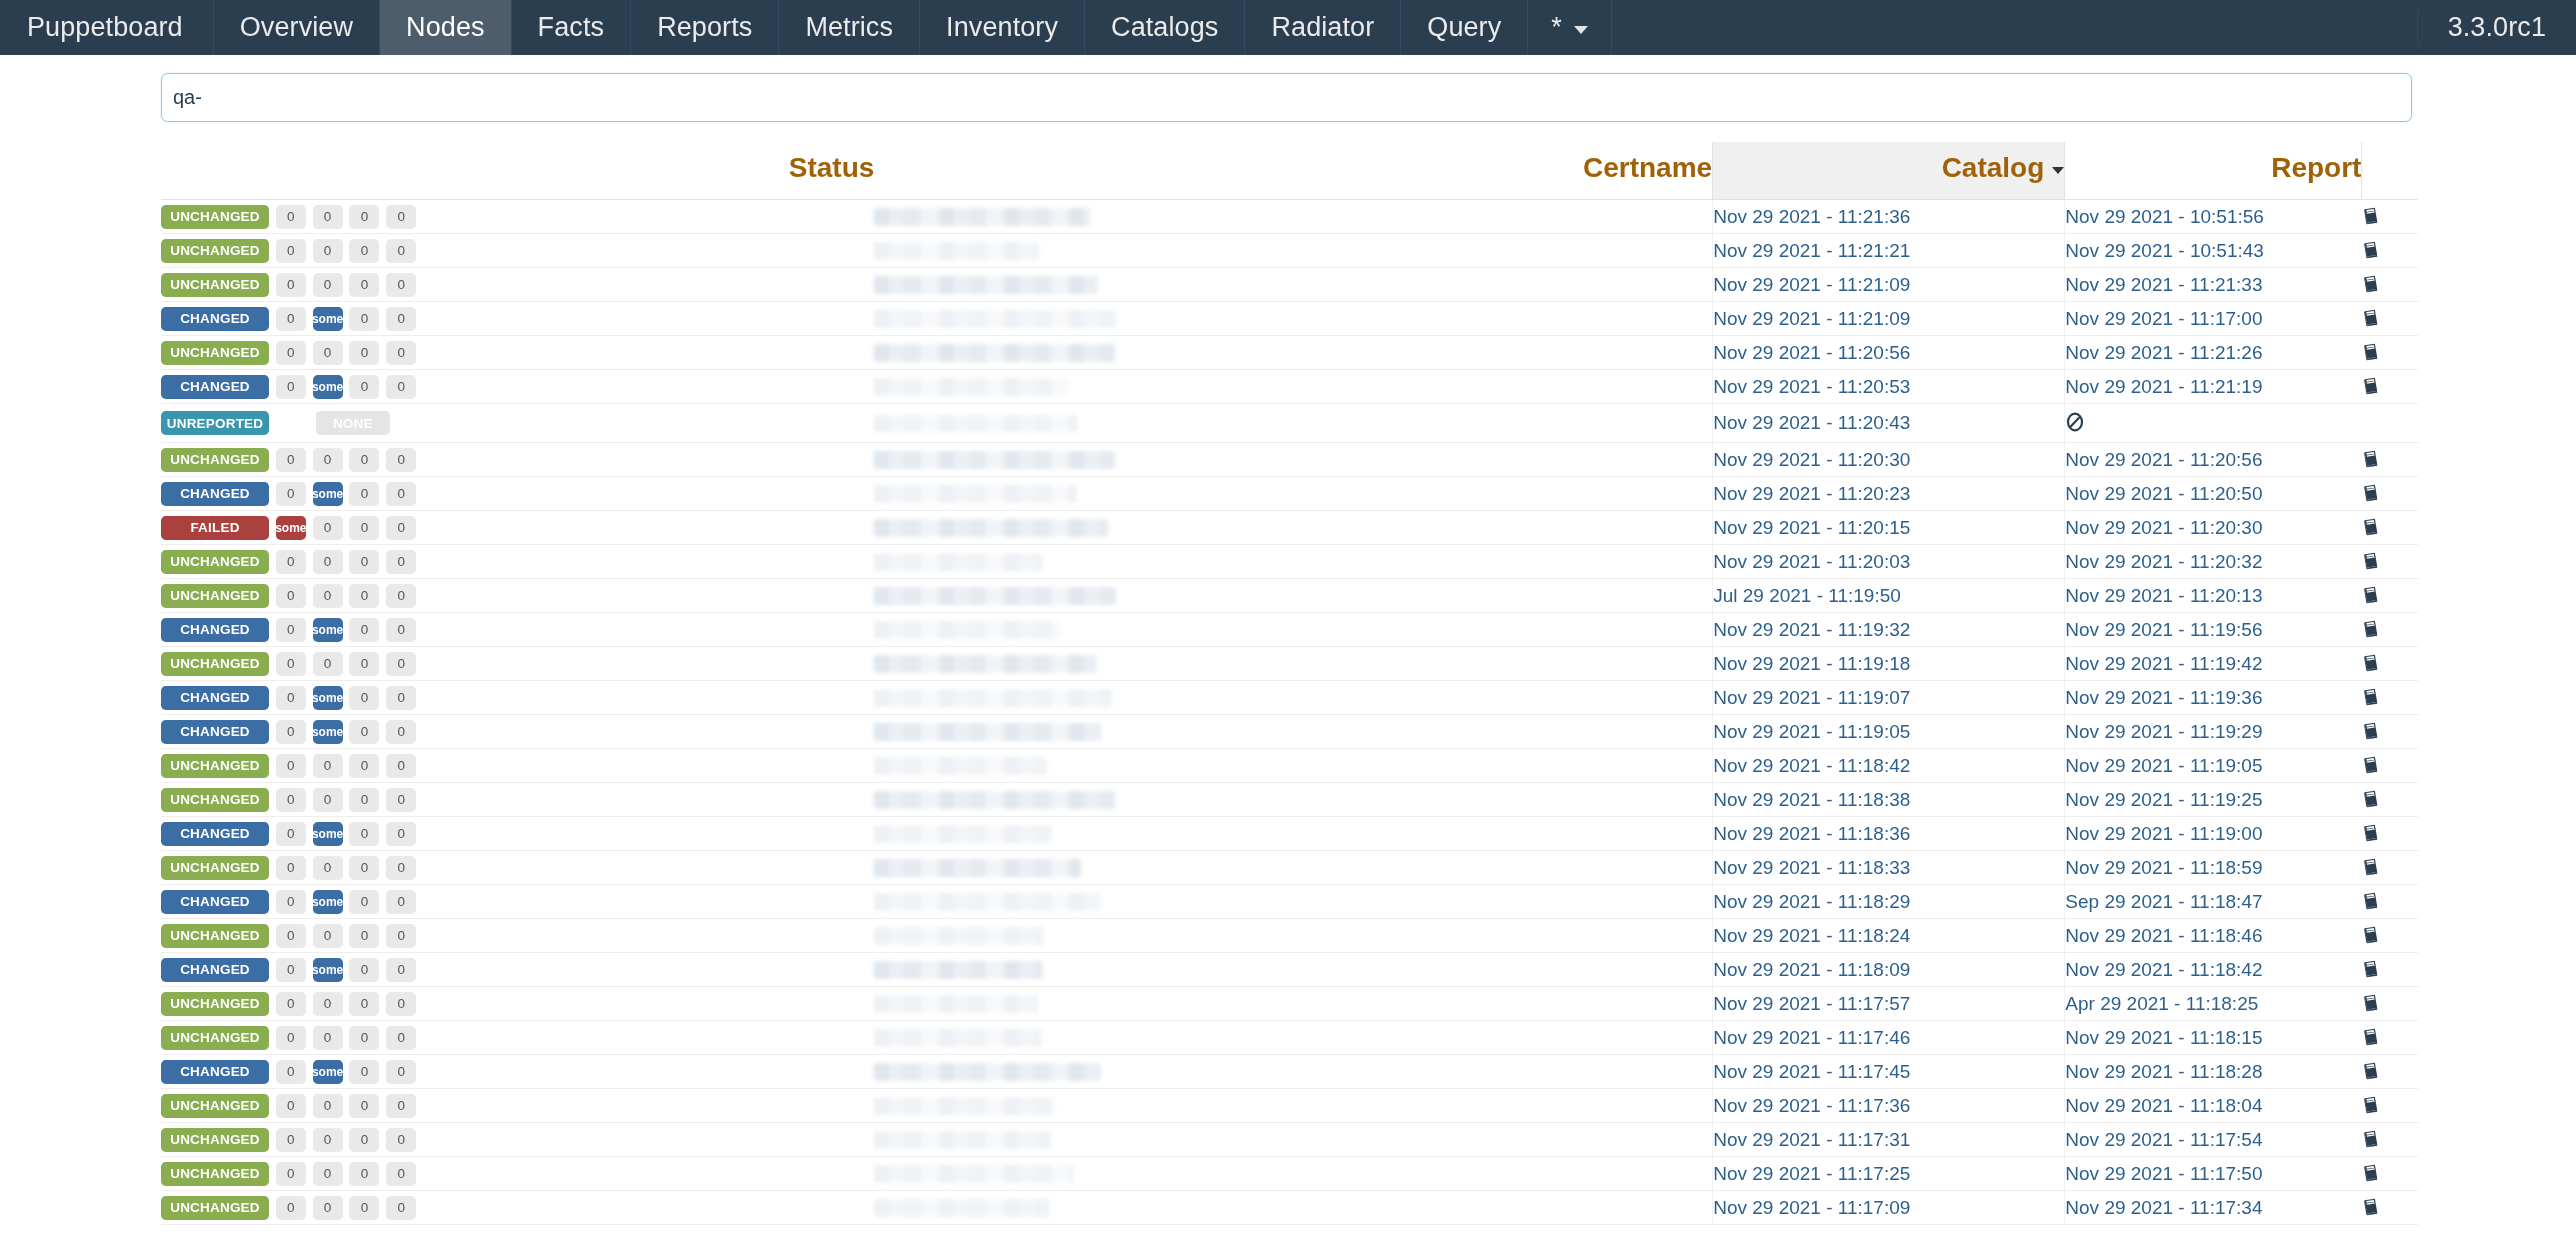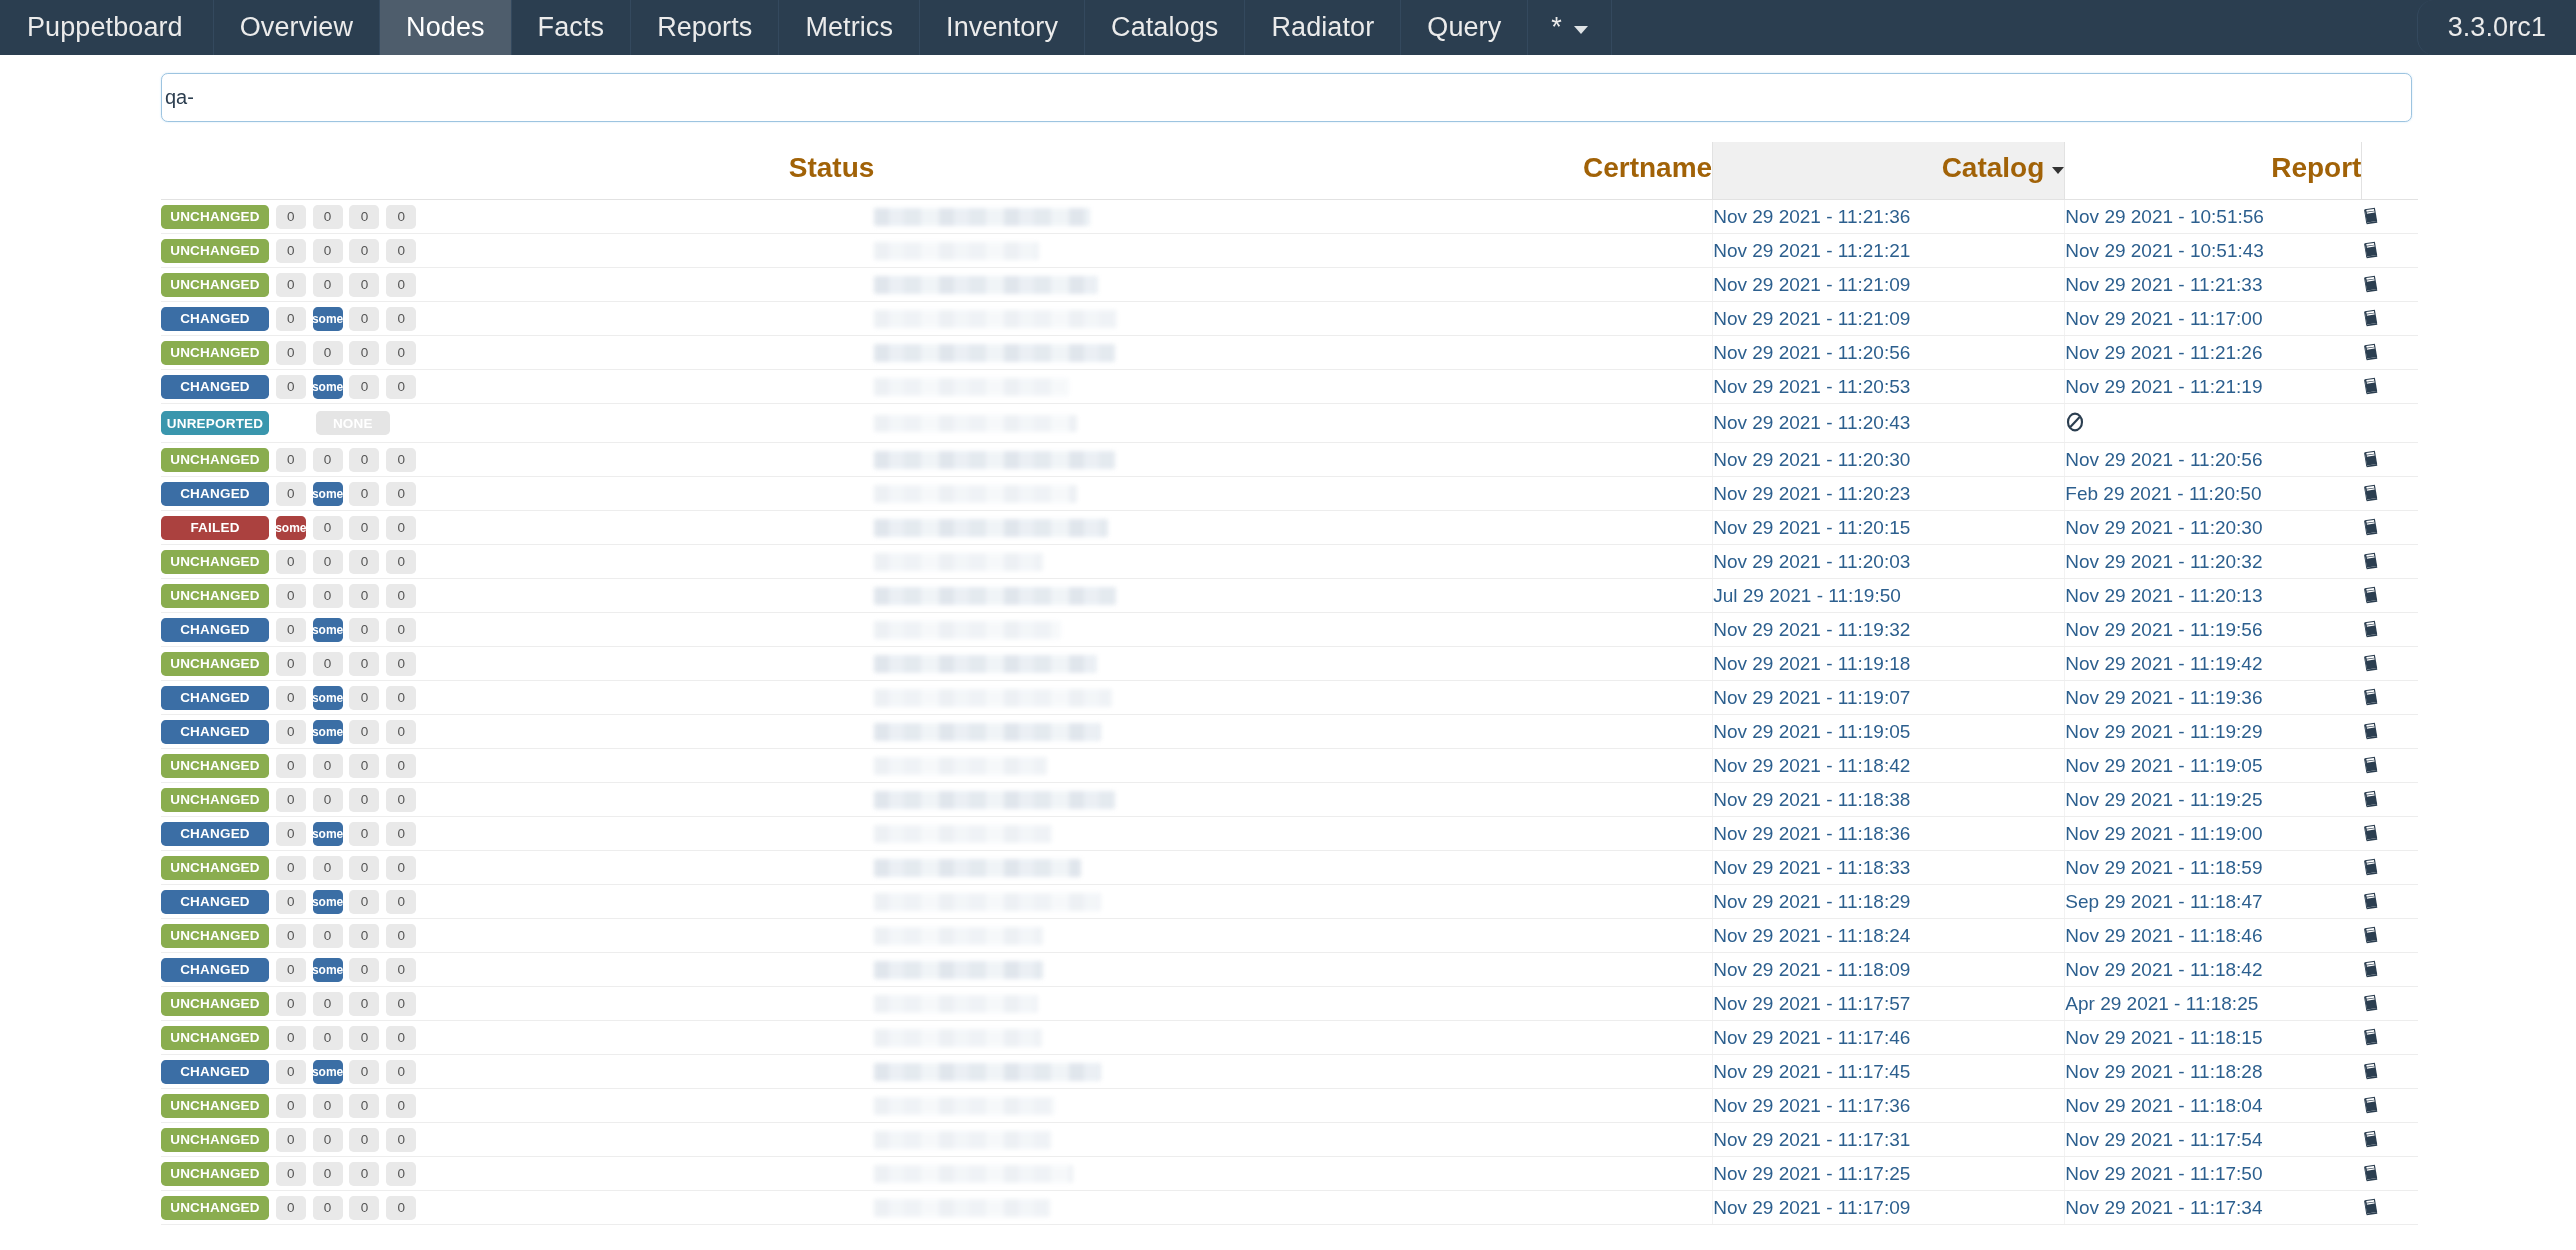--- a/index.html
+++ b/index.html
@@ -53,21 +53,21 @@
   }
   .search-input {
     width: 2251px;
     height: 49px;
     border: 1.4px solid #9dc4e0;
     border-radius: 6.8px;
     outline: none;
     font-size: 20px;
     font-family: "Liberation Sans", sans-serif;
     color: #2c3e50;
-    padding: 0 3px;
+    padding: 0 11px;
     background: #ffffff;
     box-shadow: 0 0 2px rgba(102,175,233,.35);
   }
 
   
   .table-wrap { padding: 20px 0 0 161px; }
   table.nodes {
     border-collapse: collapse;
     width: 2257px;
     table-layout: fixed;
@@ -437,21 +437,21 @@
               <div class="count-pill">0</div>
               <div class="count-pill hl-blue">some</div>
               <div class="count-pill">0</div>
               <div class="count-pill">0</div>
             </div>
           </td>
           <td class="c-certname">
             <div class="redact pale" style="width: 203px;"></div>
           </td>
           <td class="c-catalog"><a class="date-link" href="#">Nov 29 2021 - 11:20:23</a></td>
-          <td class="c-report"><a class="date-link" href="#">Feb 29 2021 - 11:20:50</a></td>
+          <td class="c-report"><a class="date-link" href="#">Nov 29 2021 - 11:20:50</a></td>
           <td class="c-logs"><span class="log-icon"><svg width="17.6" height="17.6" viewBox="0 0 26 26">
                 <path d="M4 3.4 L19 1 L22.4 20.6 L7.2 23 Z" fill="#2b3e50"></path>
                 <path d="M6.4 4.6 L17.6 2.8 L18.1 5.4 L6.9 7.2 Z" fill="#ffffff"></path>
                 <path d="M7.0 8.1 L18.3 6.3 L18.7 8.3 L7.4 10.1 Z" fill="#ffffff"></path>
                 <path d="M3.1 4.4 L4.2 3.6 L7.6 23.4 L6.4 24.2 Z" fill="#2b3e50"></path>
                 <path d="M6.6 23.2 L22.2 20.8 L22.6 23.2 L7.0 25.5 Z" fill="#2b3e50"></path>
               </svg></span></td>
         </tr>
         <tr>
           <td class="c-status">

